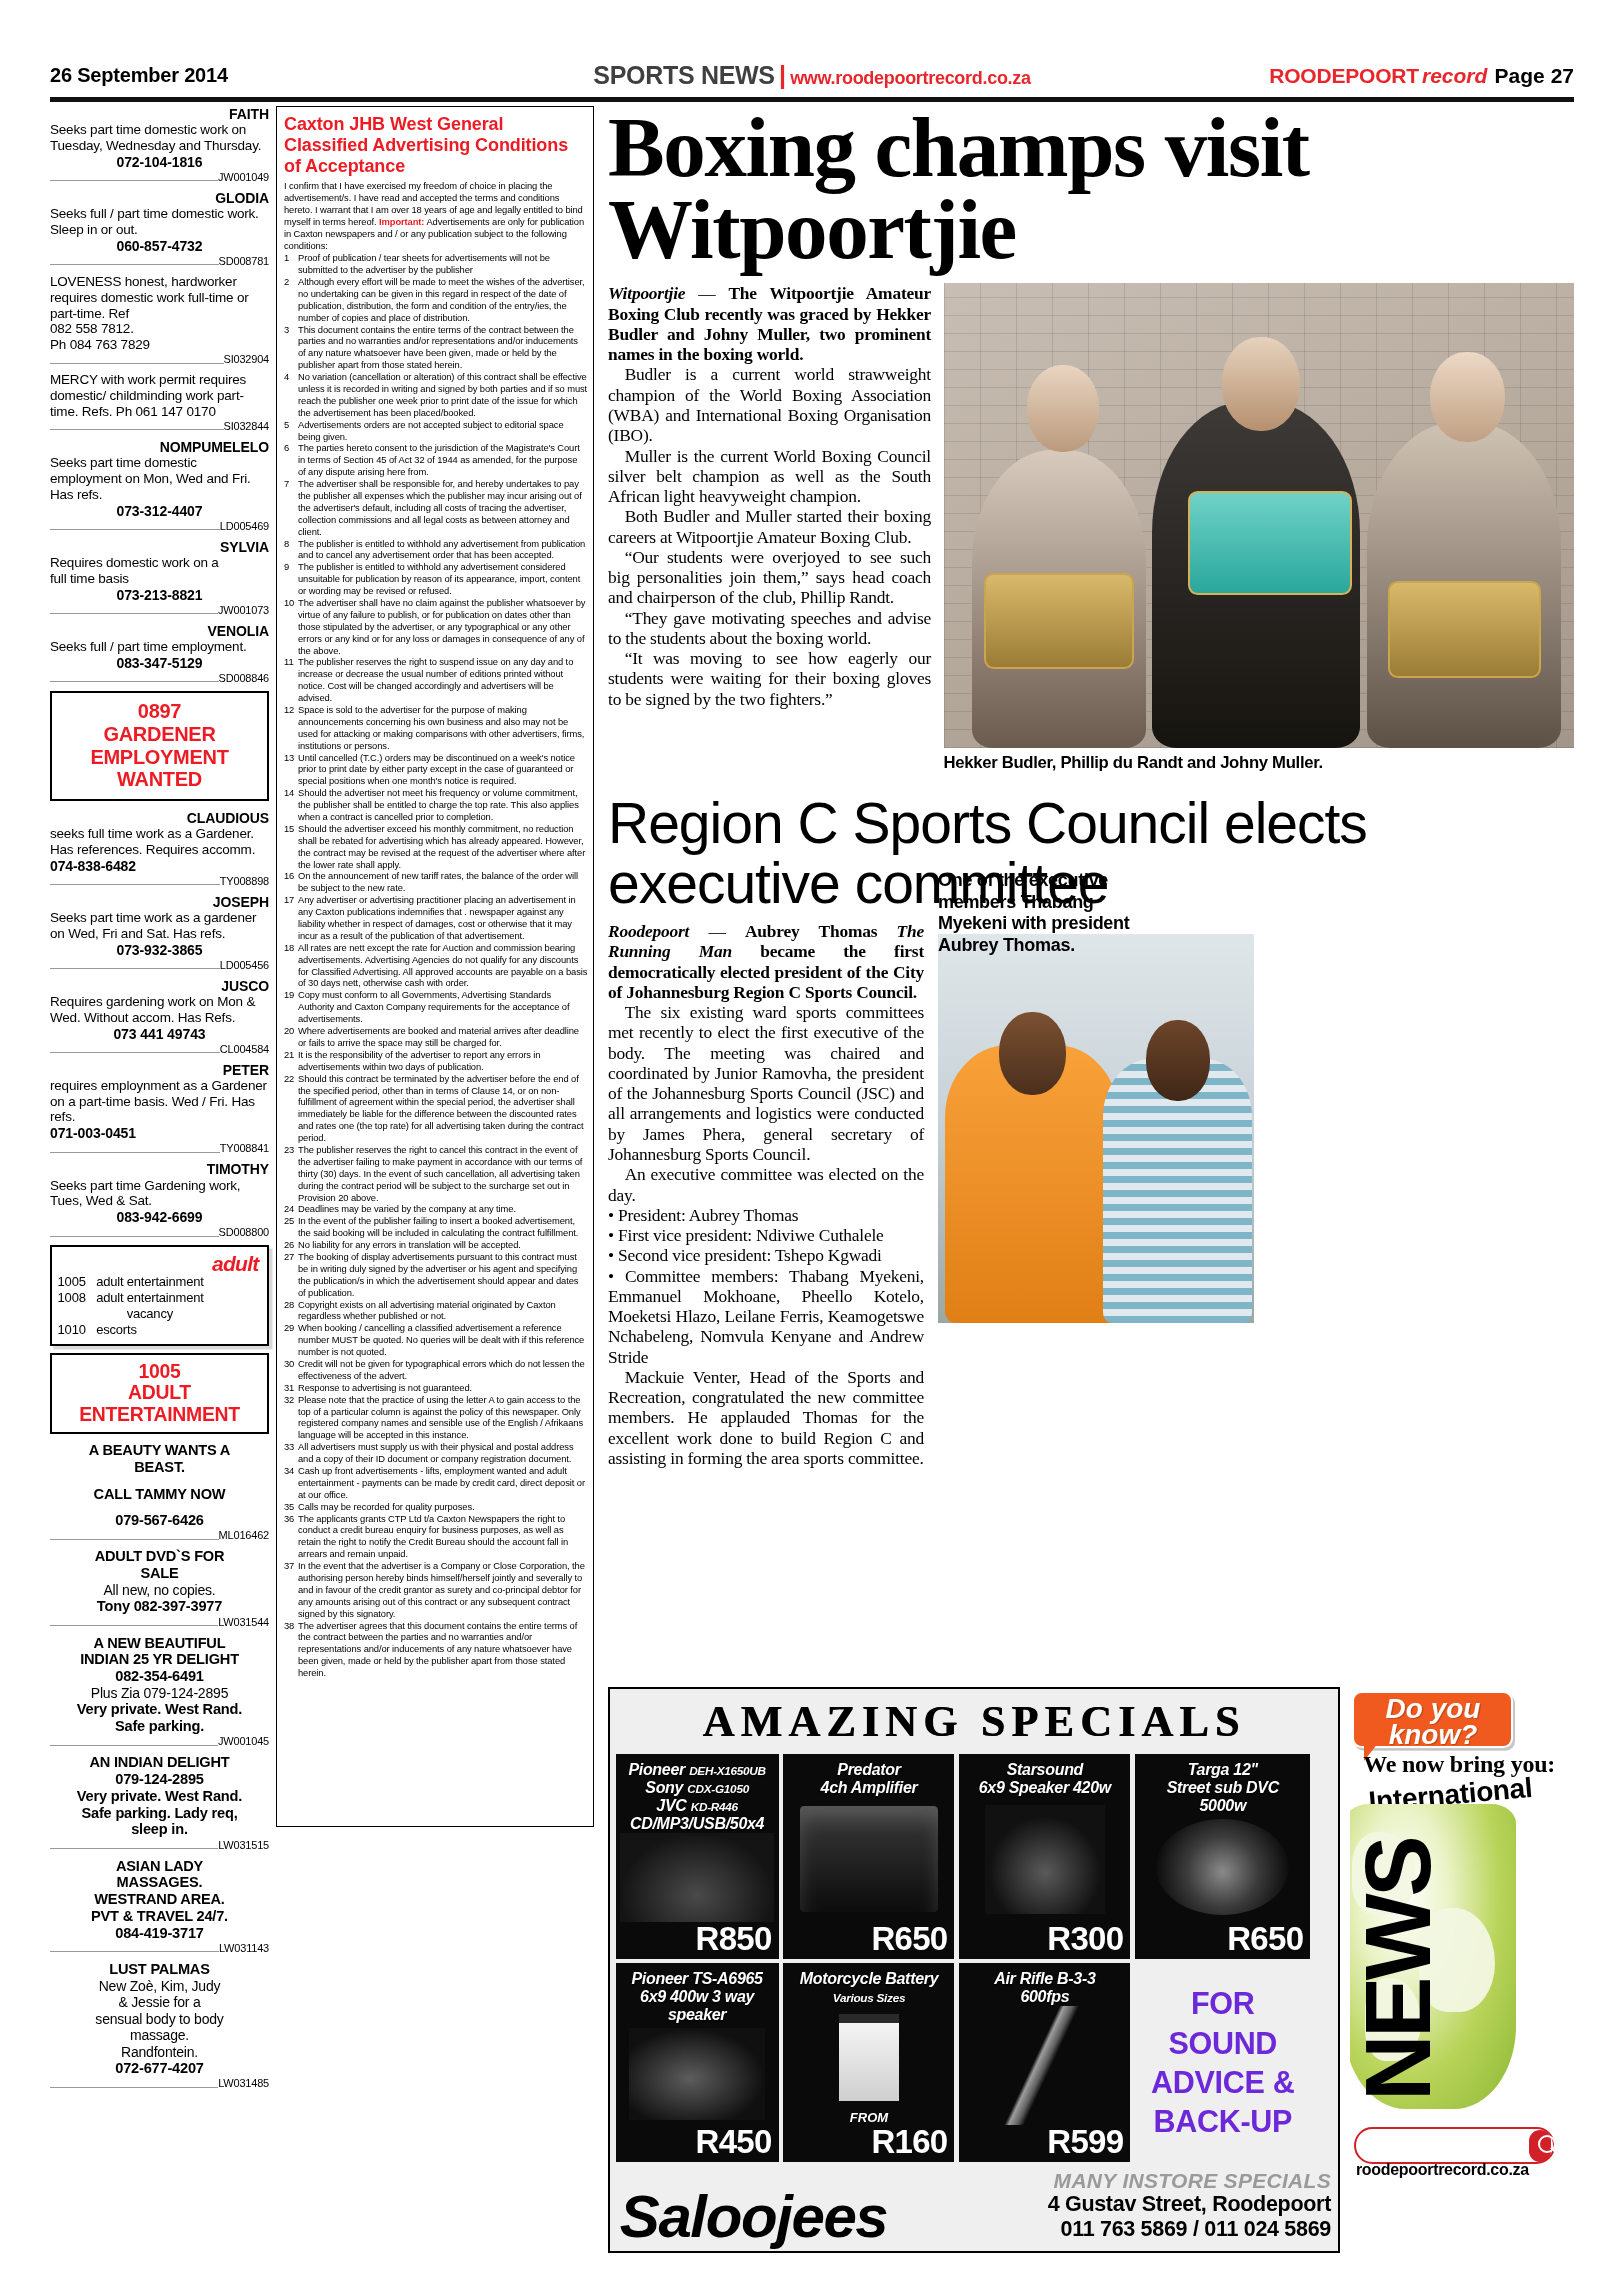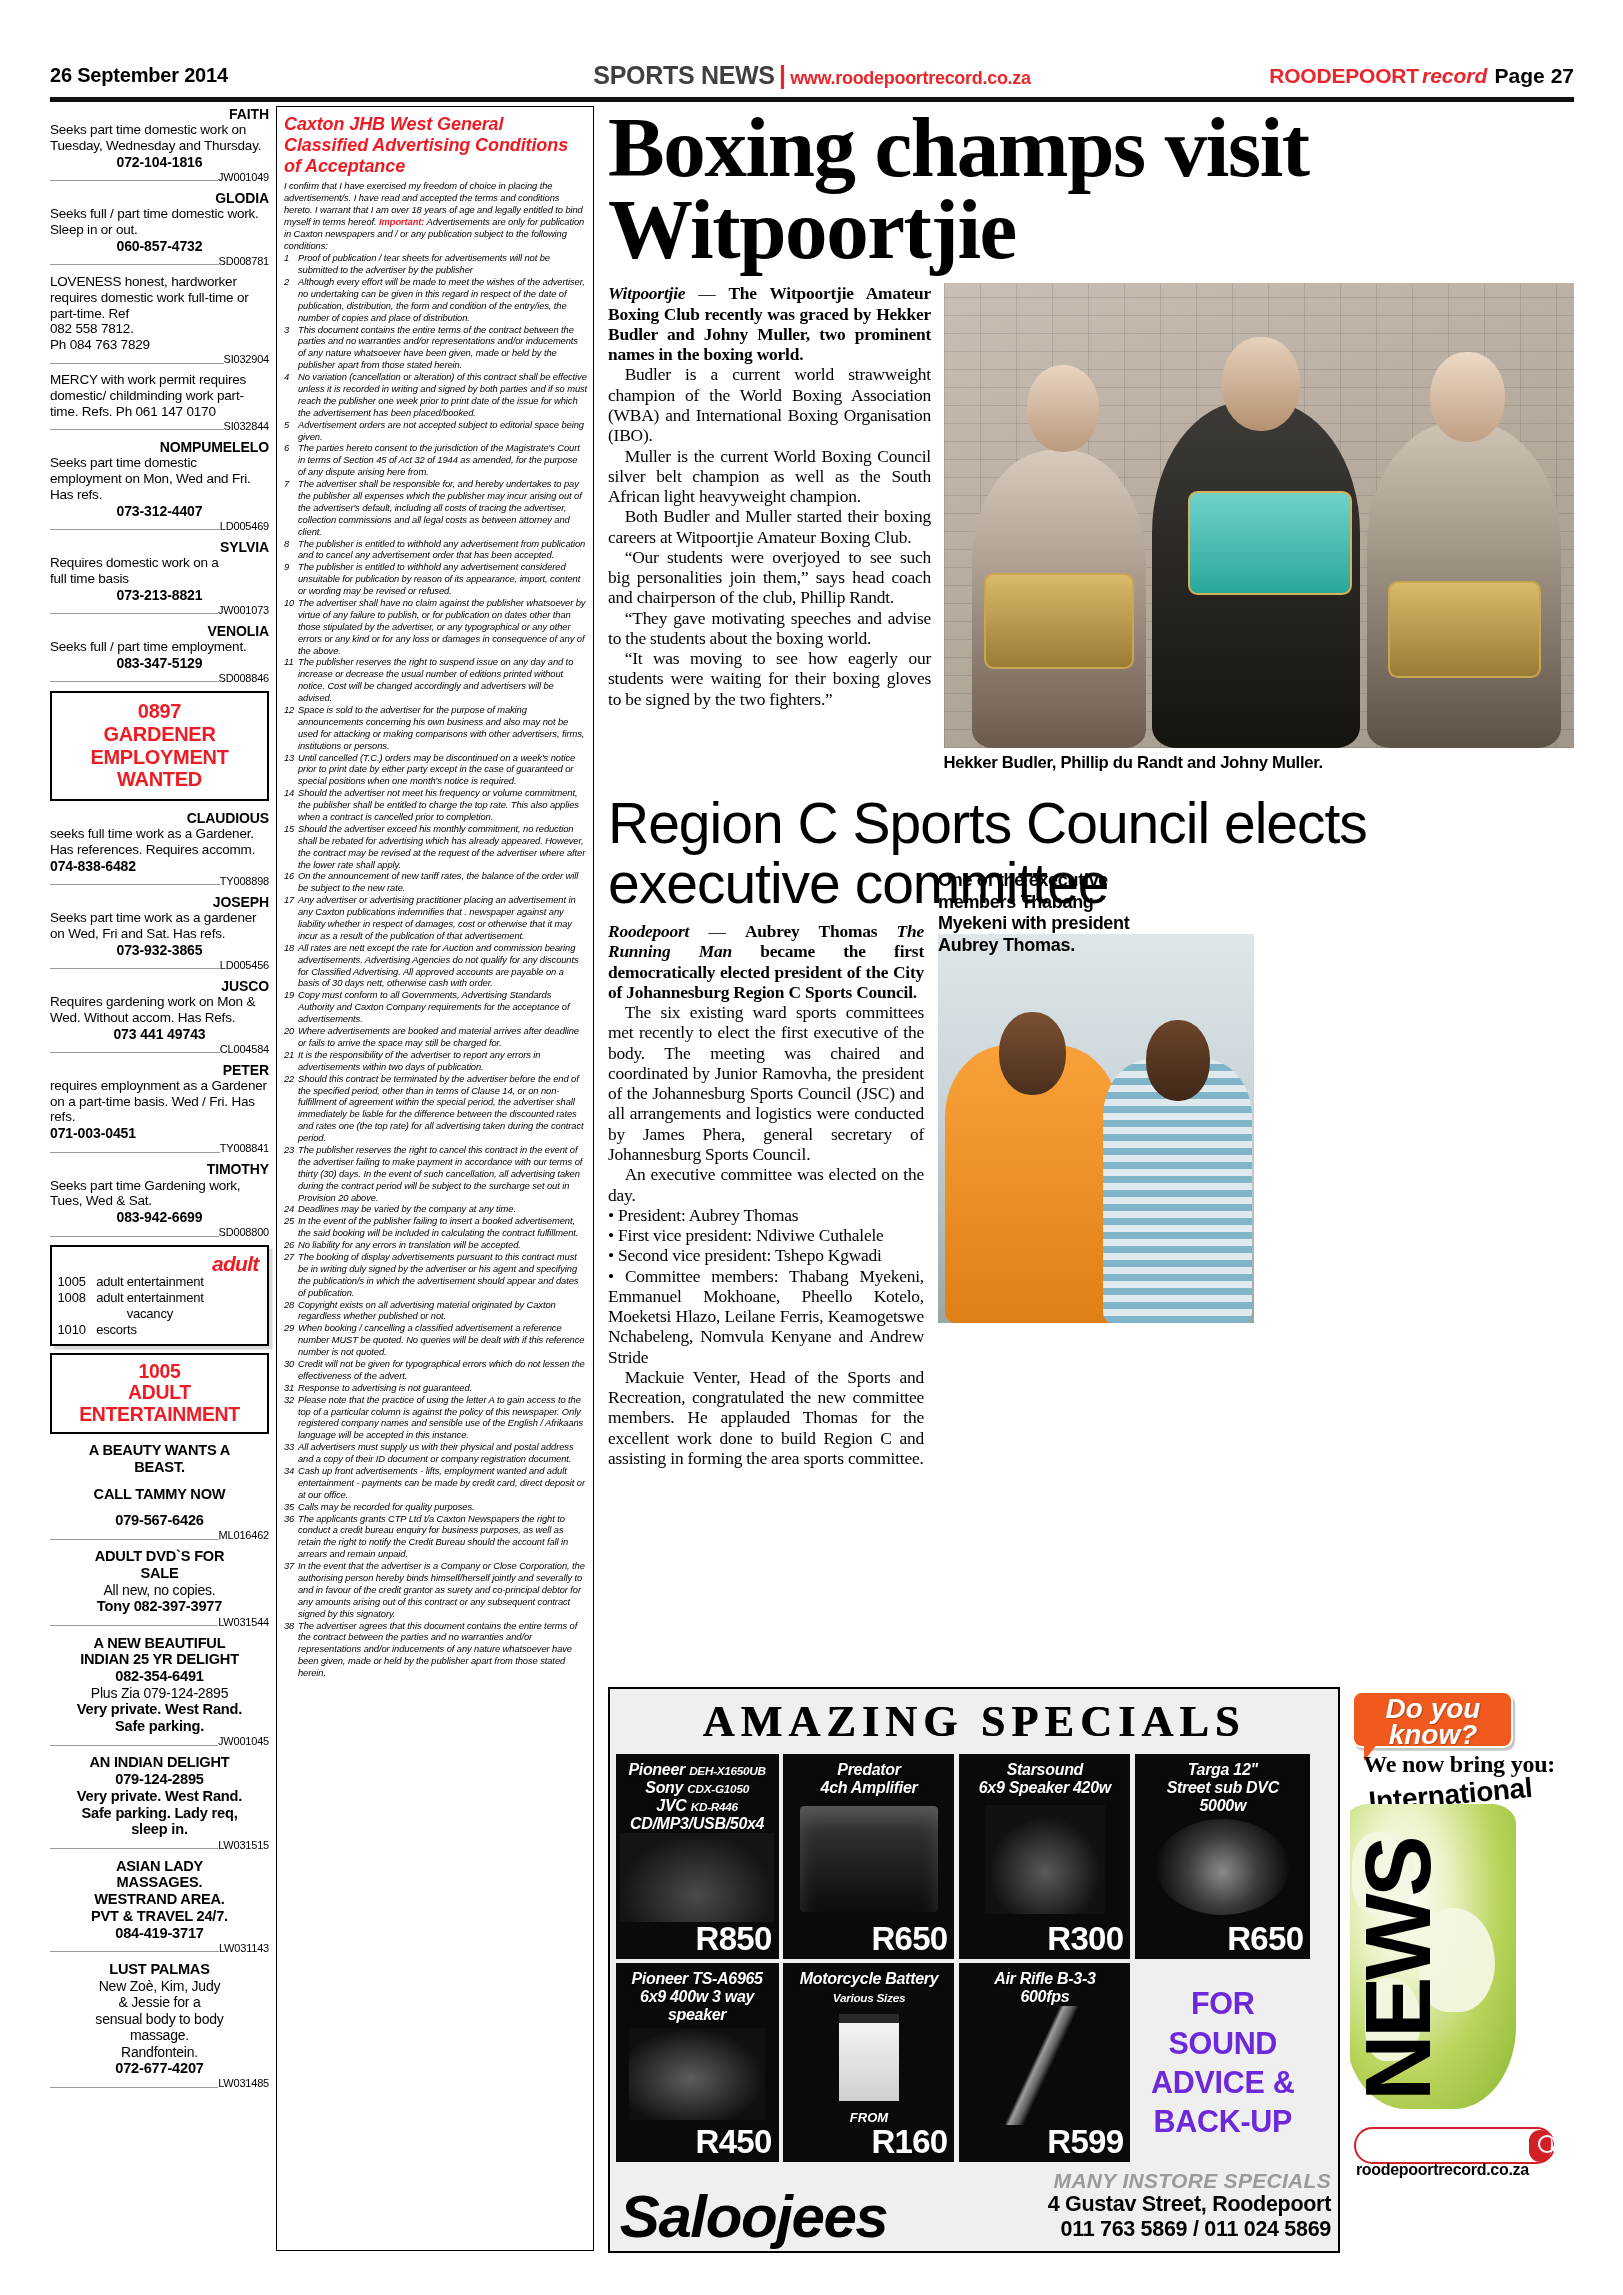--- a/index.html
+++ b/index.html
@@ -108,24 +108,23 @@
   }
   .bigad { text-align:center; margin-bottom:2.8px; }
   .bigad .t {
     font-weight:bold; font-size:14.6px; line-height:1.15; letter-spacing:-0.2px;
   }
   .bigad .n { font-size:14px; line-height:1.18; letter-spacing:-0.2px; }
   .bigad .sp { height:9.7px; }
 
   
   .col2 {
-    position:absolute; left:276px; top:106px; width:318px; height:2145px;
+    position:absolute; left:276px; top:106px; width:318px; height:1721px;
     border:1.4px solid #000; background:#fff; padding:7px 5.6px 4.2px 7px;
     overflow:hidden;
-    font-style:italic;
   }
   .terms-title {
     color:#ed1c24; font-weight:bold; font-size:18px; line-height:1.16;
     font-family:"Liberation Sans Narrow","Liberation Sans",sans-serif;
     letter-spacing:-0.1px; margin-bottom:3.5px;
   }
   .terms-intro {
     font-size:9.4px; line-height:1.265; letter-spacing:-0.1px; text-align:left;
   }
   .terms-intro .imp { color:#ed1c24; font-weight:bold; }
@@ -583,21 +582,21 @@
       <div class="tl-item">
         <span class="num">3</span>
         <span class="txt">This document contains the entire terms of the contract between the parties and no warranties and/or representations and/or inducements of any nature whatsoever have been given, made or held by the publisher apart from those stated herein.</span>
       </div>
       <div class="tl-item">
         <span class="num">4</span>
         <span class="txt">No variation (cancellation or alteration) of this contract shall be effective unless it is recorded in writing and signed by both parties and if so must reach the publisher one week prior to print date of the issue for which the advertisement has been placed/booked.</span>
       </div>
       <div class="tl-item">
         <span class="num">5</span>
-        <span class="txt">Advertisement orders are not accepted subject to editorial space being given.</span>
+        <span class="txt">Advertisements orders are not accepted subject to editorial space being given.</span>
       </div>
       <div class="tl-item">
         <span class="num">6</span>
         <span class="txt">The parties hereto consent to the jurisdiction of the Magistrate's Court in terms of Section 45 of Act 32 of 1944 as amended, for the purpose of any dispute arising here from.</span>
       </div>
       <div class="tl-item">
         <span class="num">7</span>
         <span class="txt">The advertiser shall be responsible for, and hereby undertakes to pay the publisher all expenses which the publisher may incur arising out of the advertiser's default, including all costs of tracing the advertiser, collection commissions and all legal costs as between attorney and client.</span>
       </div>
       <div class="tl-item">

